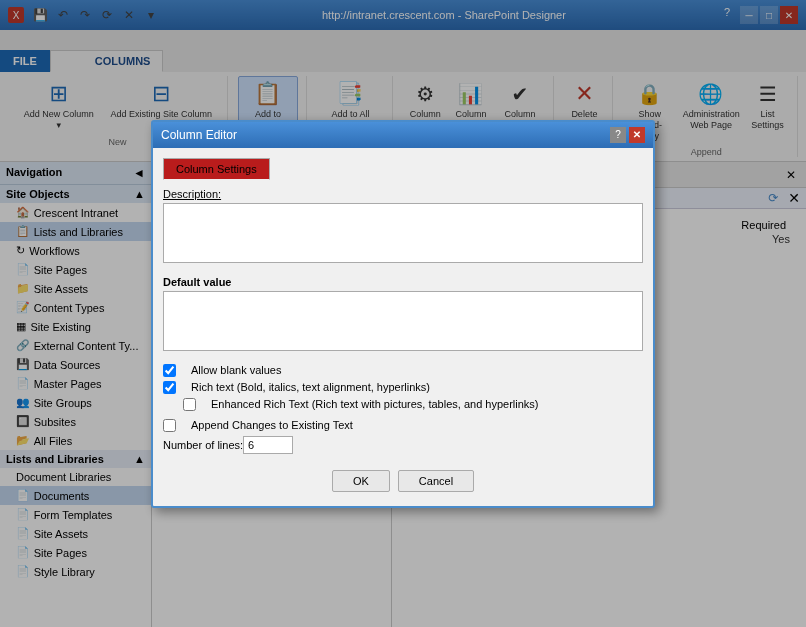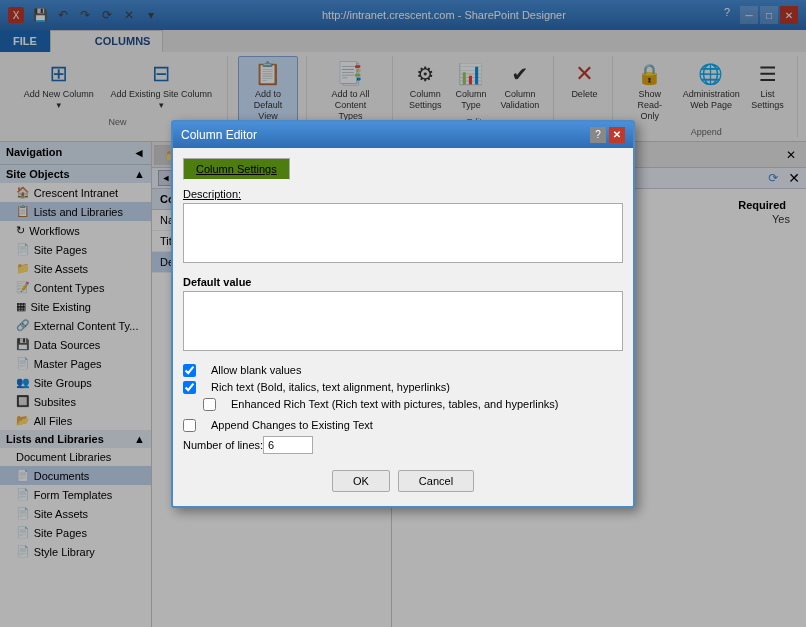--- a/index.html
+++ b/index.html
@@ -16,21 +16,21 @@
     }
     .title-bar-icons { display: flex; gap: 4px; align-items: center; }
     .title-icon { width: 16px; height: 16px; background: #c0392b; border-radius: 2px; display: flex; align-items: center; justify-content: center; font-size: 10px; color: white; }
     .title-text { flex: 1; text-align: center; font-size: 11px; color: white; }
     .title-controls { display: flex; gap: 2px; }
     .title-btn { width: 18px; height: 18px; background: rgba(255,255,255,0.2); border: none; color: white; font-size: 10px; cursor: pointer; display: flex; align-items: center; justify-content: center; }
 
     
     .ribbon { background: #f5f5f5; border-bottom: 1px solid #ccc; }
     .ribbon-tabs { display: flex; background: #e8e8e8; }
-    .ribbon-tab { padding: 4px 12px; font-size: 11px; cursor: pointer; border: 1px solid transparent; }
+    .ribbon-tab { padding: 4px 12px; font-size: 11px; cursor: pointer; border: 1px solid transparent; margin-top: 20px; }
     .ribbon-tab.active { background: #f5f5f5; border-color: #ccc; border-bottom-color: #f5f5f5; color: #1e4d8c; font-weight: bold; padding-left: 44px; }
     .ribbon-tab.file { background: #1e6bb8; color: white; padding: 4px 12px; font-size: 11px; font-weight: bold; }
 
     .ribbon-content { display: flex; padding: 4px 8px; gap: 2px; align-items: stretch; }
     .ribbon-group { display: flex; flex-direction: column; align-items: center; border-right: 1px solid #ddd; padding: 0 8px; }
     .ribbon-group-label { font-size: 9px; color: #666; margin-top: 2px; }
     .ribbon-buttons { display: flex; gap: 2px; align-items: flex-start; }
     .ribbon-btn { display: flex; flex-direction: column; align-items: center; padding: 3px 5px; cursor: pointer; border: 1px solid transparent; border-radius: 2px; min-width: 40px; font-size: 9px; color: #333; }
     .ribbon-btn.active { background: #d0e4ff; border-color: #88aadd; }
     .ribbon-btn-icon { width: 28px; height: 28px; display: flex; align-items: center; justify-content: center; font-size: 18px; margin-bottom: 1px; }
@@ -82,39 +82,39 @@
       background: rgba(0,0,0,0.3);
       display: flex;
       align-items: center;
       justify-content: center;
       z-index: 100;
     }
     .modal {
       background: #f0f0f0;
       border: 2px solid #4a8ccb;
       border-radius: 3px;
-      width: 464px;
+      width: 504px;
       box-shadow: 4px 4px 12px rgba(0,0,0,0.4);
     }
     .modal-titlebar {
       background: linear-gradient(180deg, #4a90d9 0%, #2d6db5 100%);
       color: white;
       padding: 5px 8px;
       display: flex;
       justify-content: space-between;
       align-items: center;
       font-size: 12px;
     }
     .modal-title-btns { display: flex; gap: 3px; }
     .modal-btn-q { background: #888; color: white; border: none; width: 16px; height: 16px; font-size: 10px; cursor: pointer; display: flex; align-items: center; justify-content: center; }
     .modal-btn-x { background: #c0392b; color: white; border: none; width: 16px; height: 16px; font-size: 10px; cursor: pointer; display: flex; align-items: center; justify-content: center; font-weight: bold; }
     .modal-content { padding: 10px; }
     .tab-strip { display: flex; margin-bottom: 8px; }
     .modal-tab { padding: 4px 12px; font-size: 11px; border: 1px solid #aaa; cursor: pointer; background: #e8e8e8; }
-    .modal-tab.active { background: #4d7c0f; border-bottom-color: #f0f0f0; text-decoration: underline; }
+    .modal-tab.active { background: #b91c1c; border-bottom-color: #f0f0f0; }
     .form-group { margin-bottom: 10px; }
     .form-label { font-size: 11px; margin-bottom: 3px; display: block; }
     .form-label.underline { text-decoration: underline; }
     .form-textarea { width: 100%; height: 60px; border: 1px solid #aaa; font-size: 11px; resize: none; padding: 2px; }
     .checkbox-row { display: flex; align-items: center; gap: 15px; font-size: 11px; margin-bottom: 4px; }
     .checkbox-row input[type=checkbox] { margin: 0; }
     .number-row { display: flex; align-items: center; font-size: 11px; margin-bottom: 8px; }
     .number-input { width: 50px; border: 1px solid #aaa; font-size: 11px; padding: 2px 4px; }
     .modal-footer { display: flex; justify-content: center; gap: 8px; padding: 8px 0 4px; }
     .modal-footer-btn { padding: 4px 20px; font-size: 11px; border: 1px solid #aaa; background: #e8e8e8; cursor: pointer; border-radius: 2px; }
@@ -397,21 +397,21 @@
         <div class="col-item">
           <span>Title</span>
         </div>
         <div class="col-item selected" style="background:#c5d9f1;">
           <span>Description</span>
         </div>
       </div>
 
       <div class="columns-data">
         <div style="display:flex;justify-content:flex-end;padding:2px 4px;">
-          <span style="font-size:11px;font-weight:bold;margin-right:8px">Required</span>
+          <span style="font-size:11px;font-weight:normal;margin-right:8px">Required</span>
         </div>
         <div style="display:flex;justify-content:flex-end;">
           <span style="font-size:11px;margin-right:8px;color:#333;">Yes</span>
         </div>
       </div>
     </div>
   </div>
 </div>
 
 <div class="modal-overlay">

